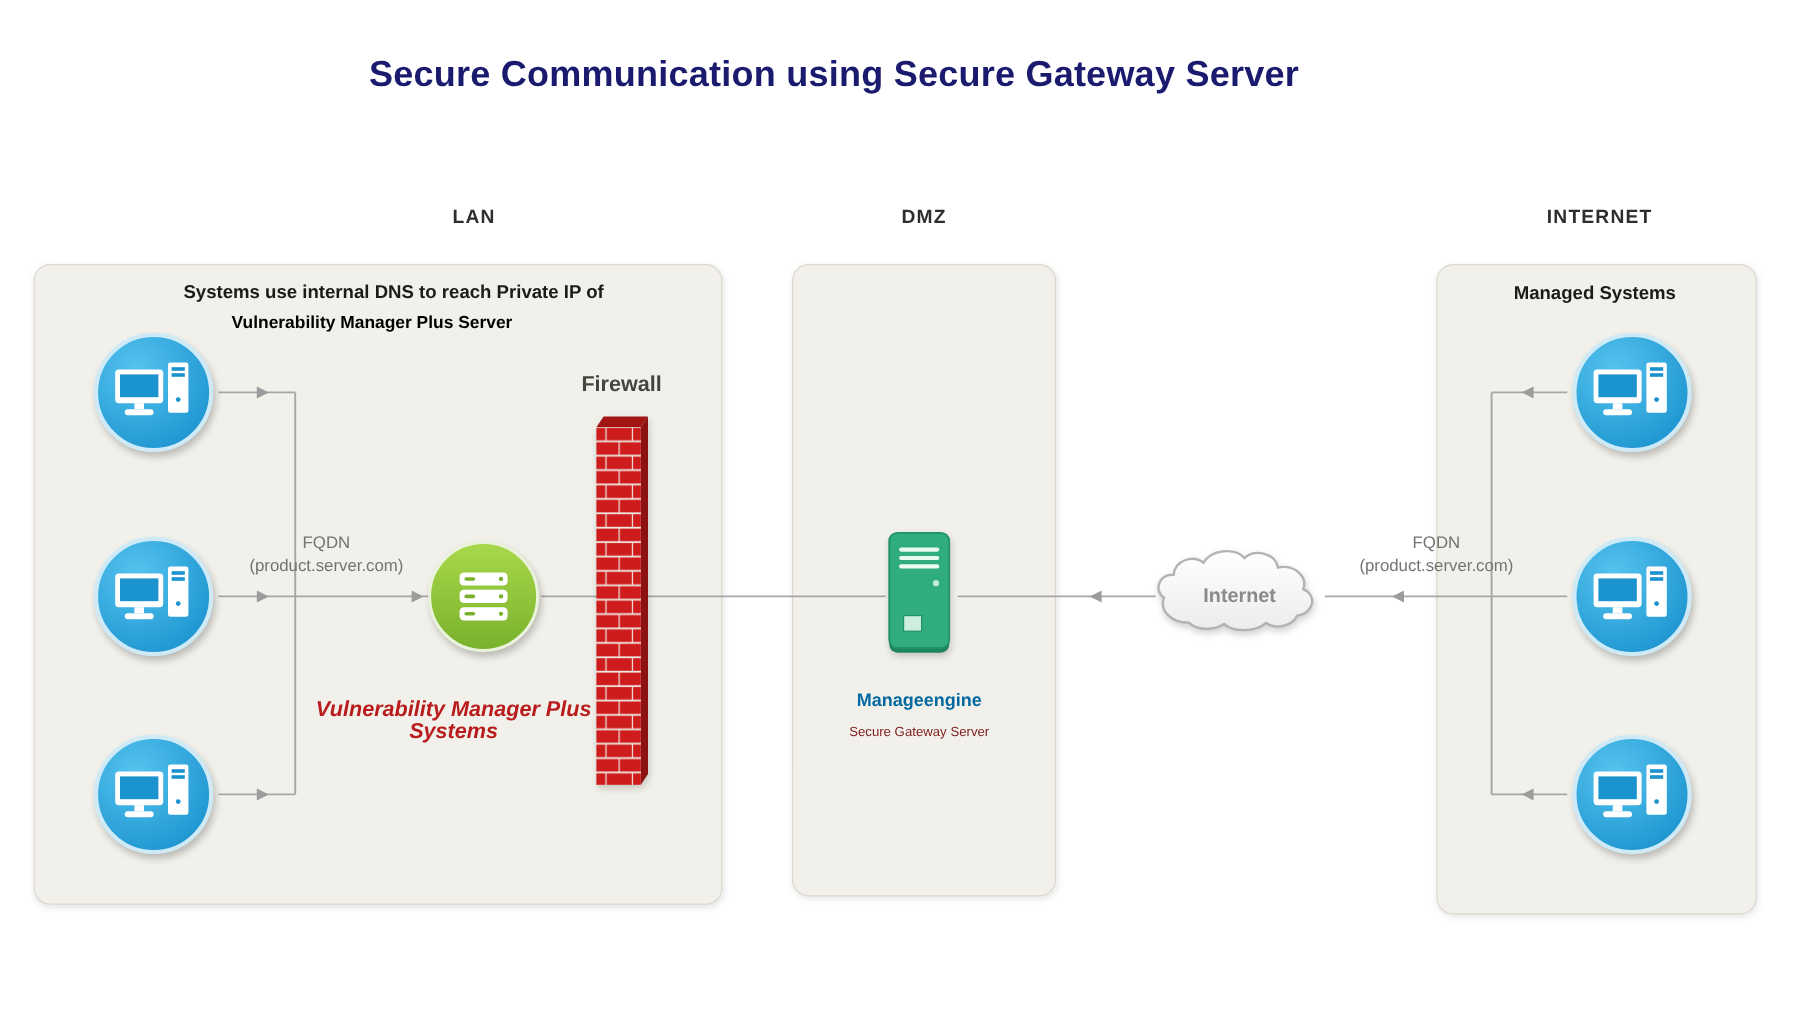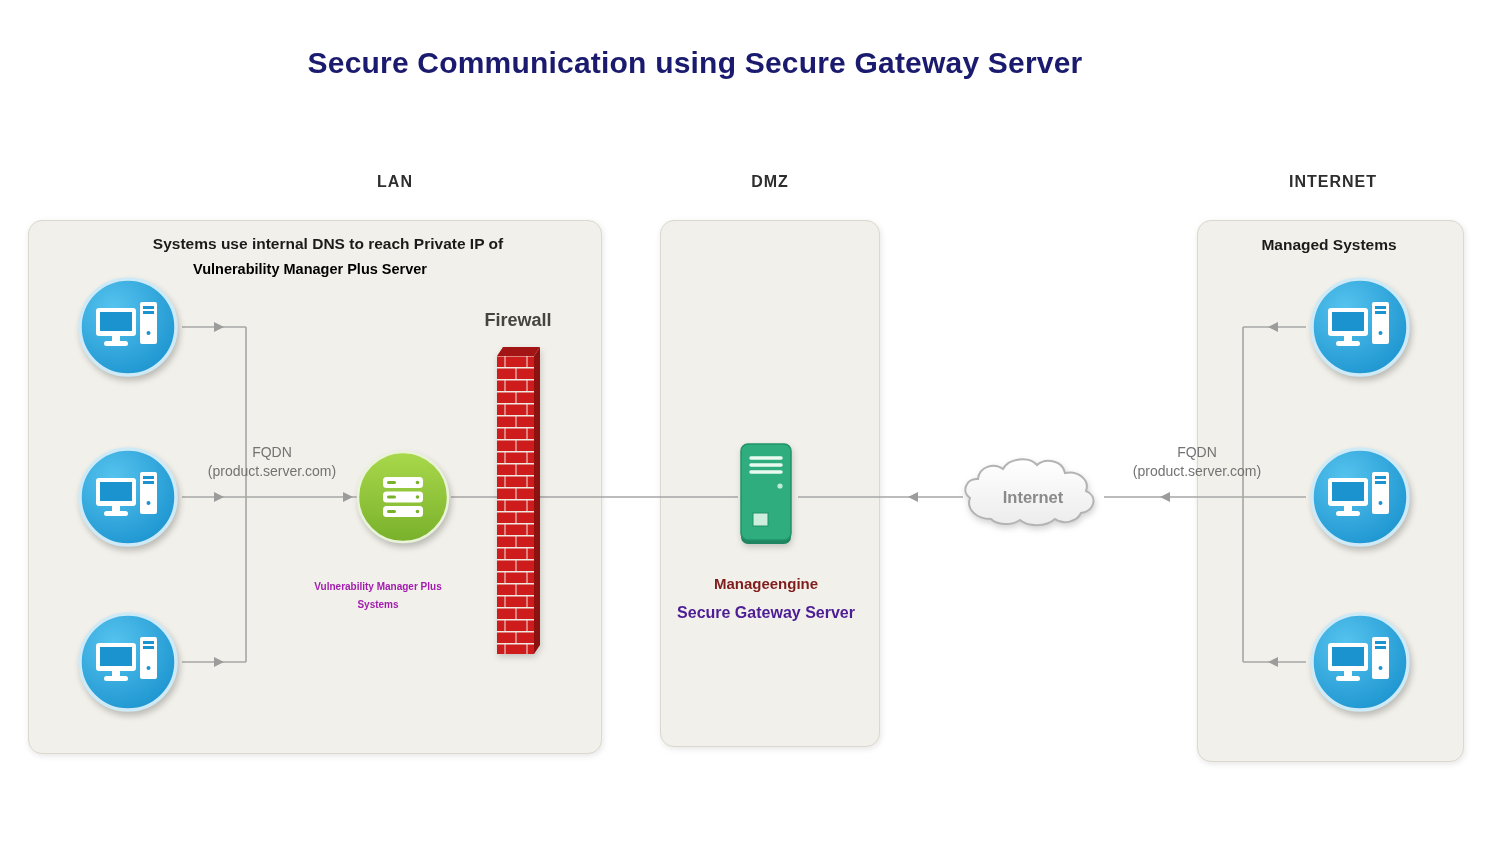--- a/index.html
+++ b/index.html
@@ -14,23 +14,23 @@
   }
   .zone-label { font-size:16px; font-weight:bold; color:#2e2e2e; letter-spacing:1px; }
   .panel {
     position:absolute; background:#f2f0ea; border:1px solid #dcd8ce;
     border-radius:14px; box-shadow:1px 2px 6px rgba(0,0,0,0.10);
   }
   .note1 { font-size:15.5px; font-weight:bold; color:#1b1b1b; }
   .note2 { font-size:14.5px; font-weight:bold; color:#000000; }
   .fqdn  { font-size:14px; color:#737373; }
   .fw-label  { font-size:18px; font-weight:600; color:#45453f; }
-  .srv-label { font-size:10px; font-weight:bold; color:#a21caf; }
-  .brand   { font-size:15px; font-weight:bold; color:#7f1d1d; }
-  .subname { font-size:16px; font-weight:bold; color:#4c1d95; }
+  .srv-label { font-size:18px; font-weight:bold; color:#b91c1c;font-style:italic; }
+  .brand   { font-size:15px; font-weight:bold; color:#0369a1; }
+  .subname { font-size:11px; font-weight:normal; color:#7f1d1d; }
   .cloud-text { font-size:16.5px; font-weight:bold; color:#8a8a8a; }
   .overlay { position:absolute; left:0; top:0; pointer-events:none; }
   .icon { position:absolute; display:block; }
   .ws-shadow  { filter:drop-shadow(2px 4px 3px rgba(0,0,0,0.22)); }
   .soft-shadow{ filter:drop-shadow(1px 3px 3px rgba(0,0,0,0.18)); }
 </style>
 </head>
 <body>
 
 <div class="canvas">

